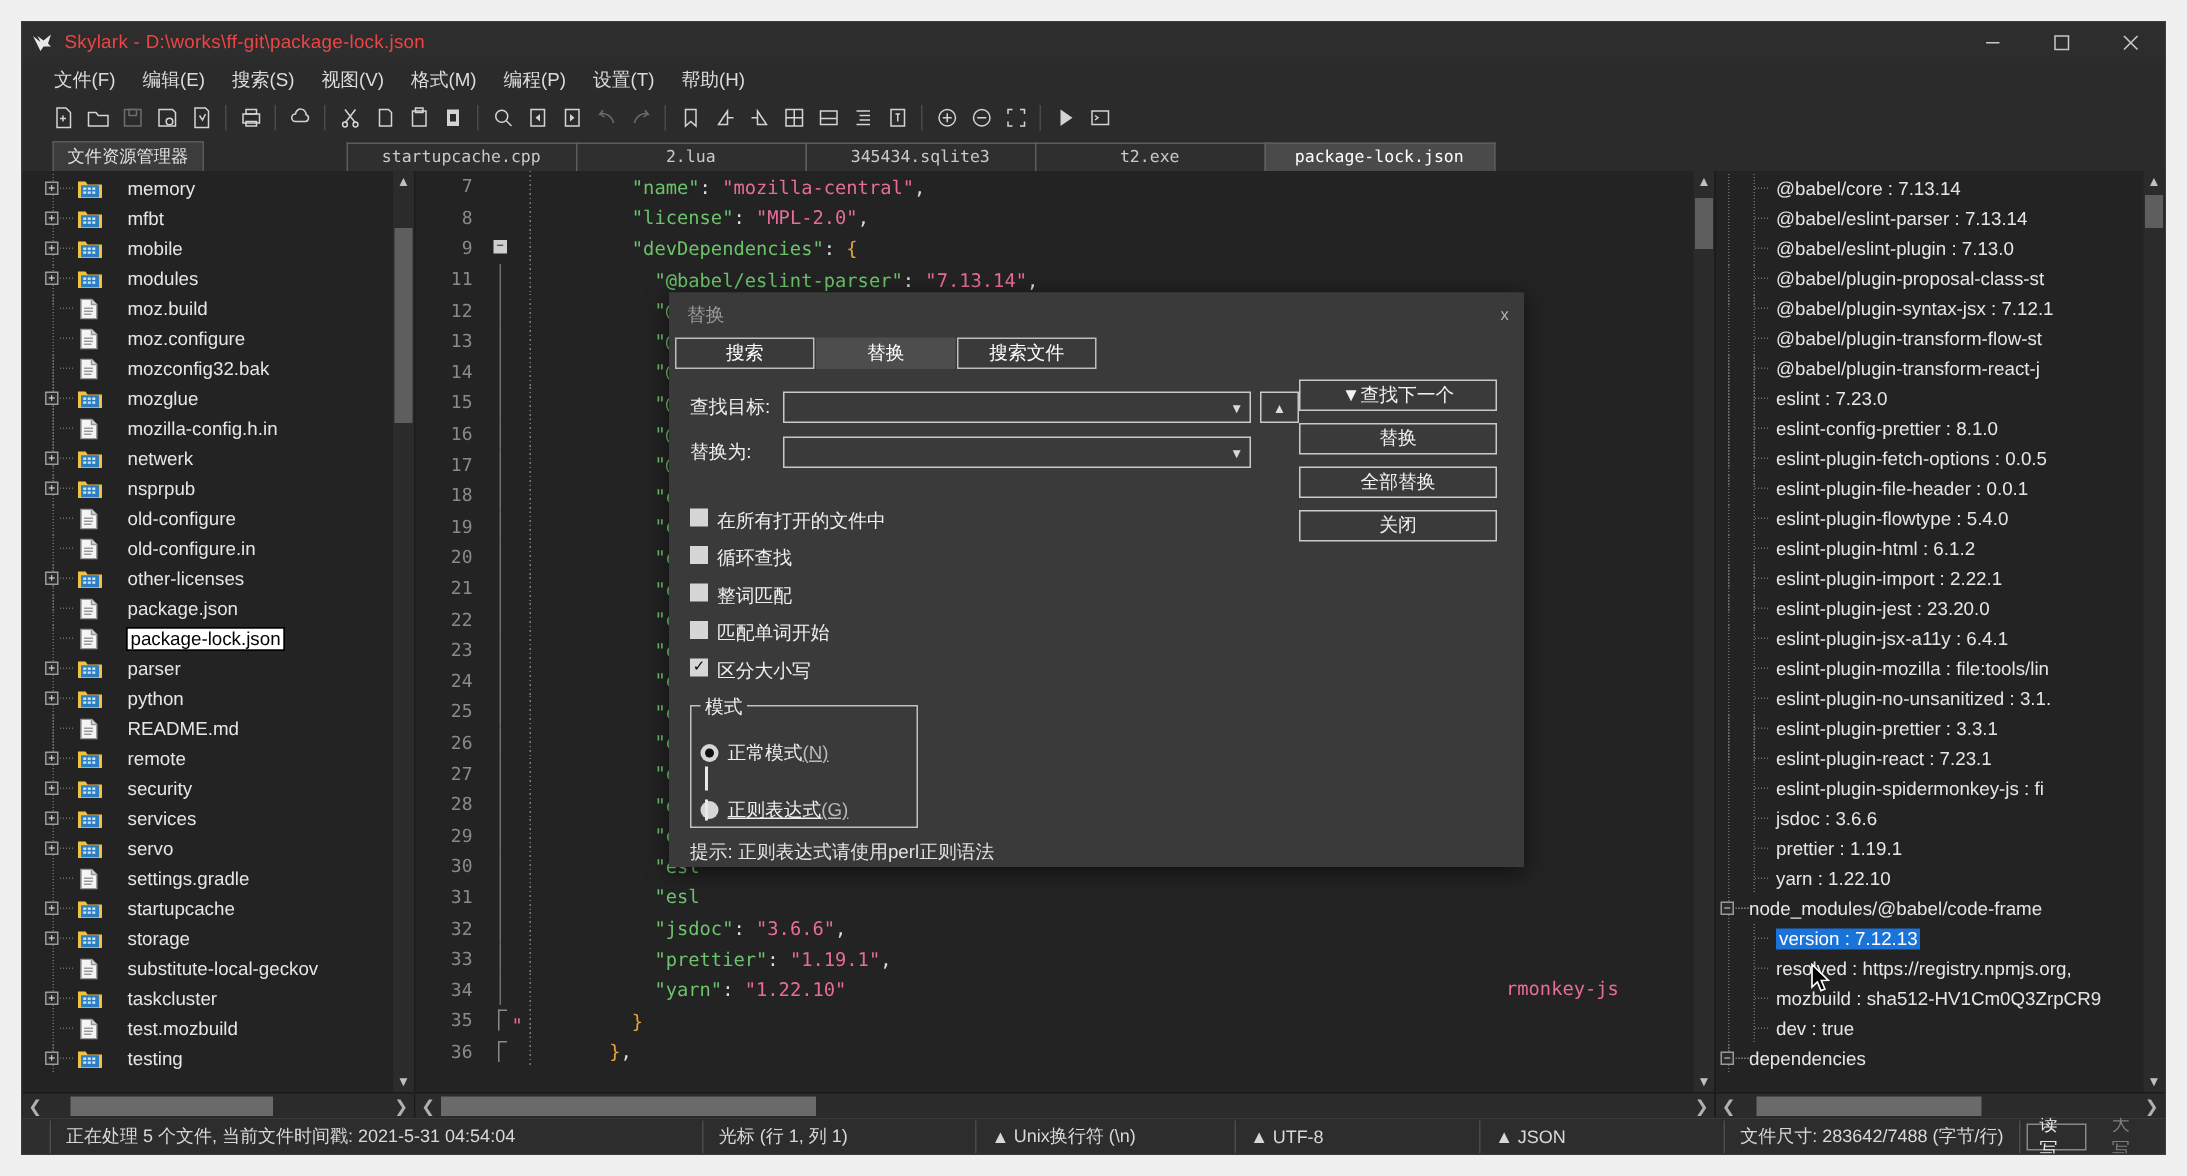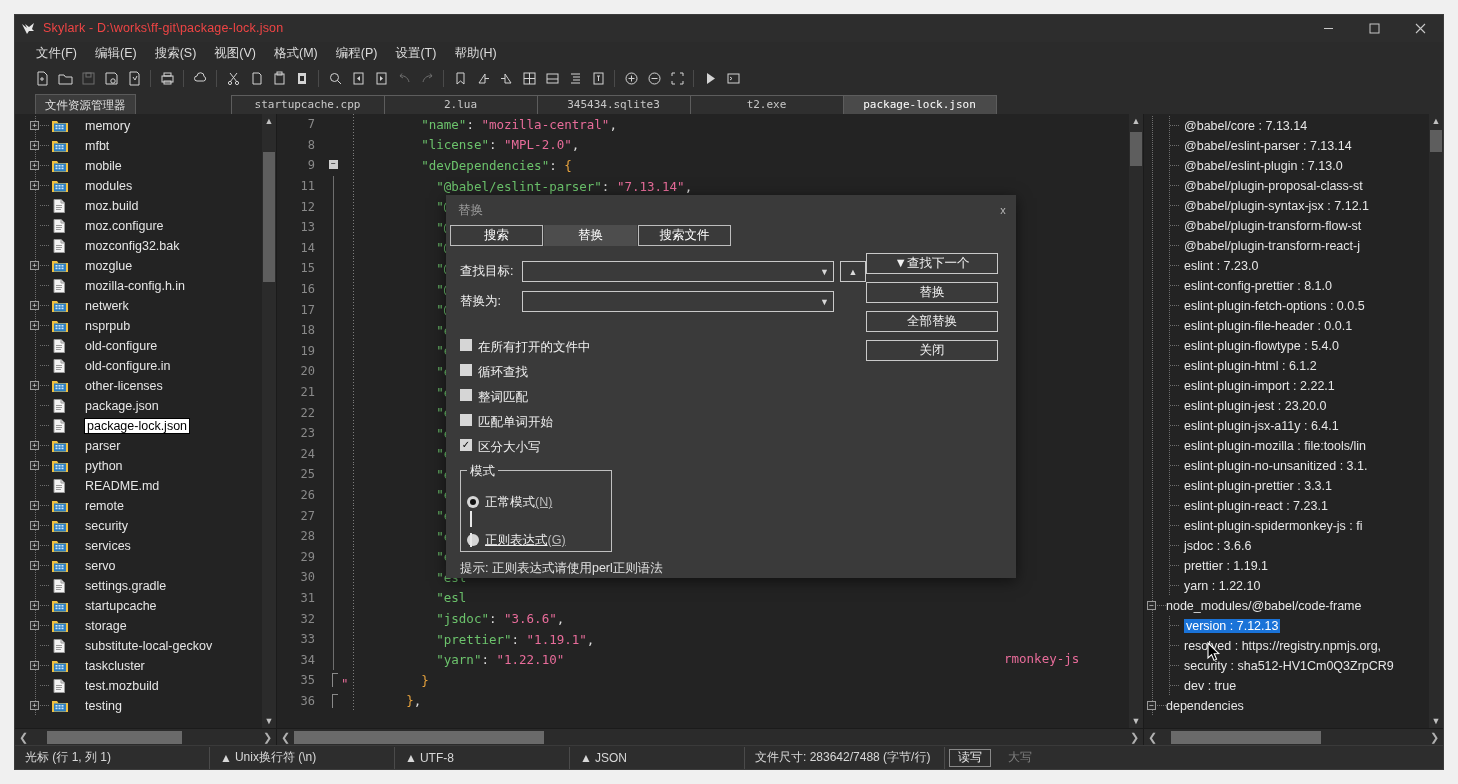--- a/index.html
+++ b/index.html
@@ -1315,21 +1315,21 @@
           <div class="ol-row lvl2">
             <div class="ol-guide" style="left: 8px;"></div>
             <div class="ol-guide" style="left: 25px;"></div>
             <div class="ol-dash" style="left: 26px;"></div>
             <span class="ol-label">resolved : https://registry.npmjs.org,</span>
           </div>
           <div class="ol-row lvl2">
             <div class="ol-guide" style="left: 8px;"></div>
             <div class="ol-guide" style="left: 25px;"></div>
             <div class="ol-dash" style="left: 26px;"></div>
-            <span class="ol-label">security : sha512-HV1Cm0Q3ZrpCR9</span>
+            <span class="ol-label">mozbuild : sha512-HV1Cm0Q3ZrpCR9</span>
           </div>
           <div class="ol-row lvl2">
             <div class="ol-guide" style="left: 8px;"></div>
             <div class="ol-guide" style="left: 25px;"></div>
             <div class="ol-dash" style="left: 26px;"></div>
             <span class="ol-label">dev : true</span>
           </div>
           <div class="ol-row">
             <div class="ol-guide" style="left: 8px;"></div>
             <div class="ol-dash" style="left: 13px;"></div>
@@ -1350,20 +1350,21 @@
         <div class="hs-arrow">❯</div>
       </div>
 
       <svg class="cursor-arrow" width="13" height="20" viewBox="0 0 13 20" style="left:63px;top:528px;position:absolute;">
         <path d="M1 1 L1 16 L4.6 12.6 L7 18.4 L9.6 17.3 L7.2 11.7 L11.8 11.5 Z" fill="#000" stroke="#fff" stroke-width="1.1"></path>
       </svg>
     </div>
   </div>
 
   <div class="statusbar">
+    <div class="sb-cell first" style="width:470px">正在处理 5 个文件, 当前文件时间戳: 2021-5-31 04:54:04</div>
     <div class="sb-cell" style="width:195px">光标 (行 1, 列 1)</div>
     <div class="sb-cell" style="width:185px">
       <span class="sb-ico">▲</span>
       <span>Unix换行符 (\n)</span>
     </div>
     <div class="sb-cell" style="width:175px">
       <span class="sb-ico">▲</span>
       <span>UTF-8</span>
     </div>
     <div class="sb-cell" style="width:175px">

